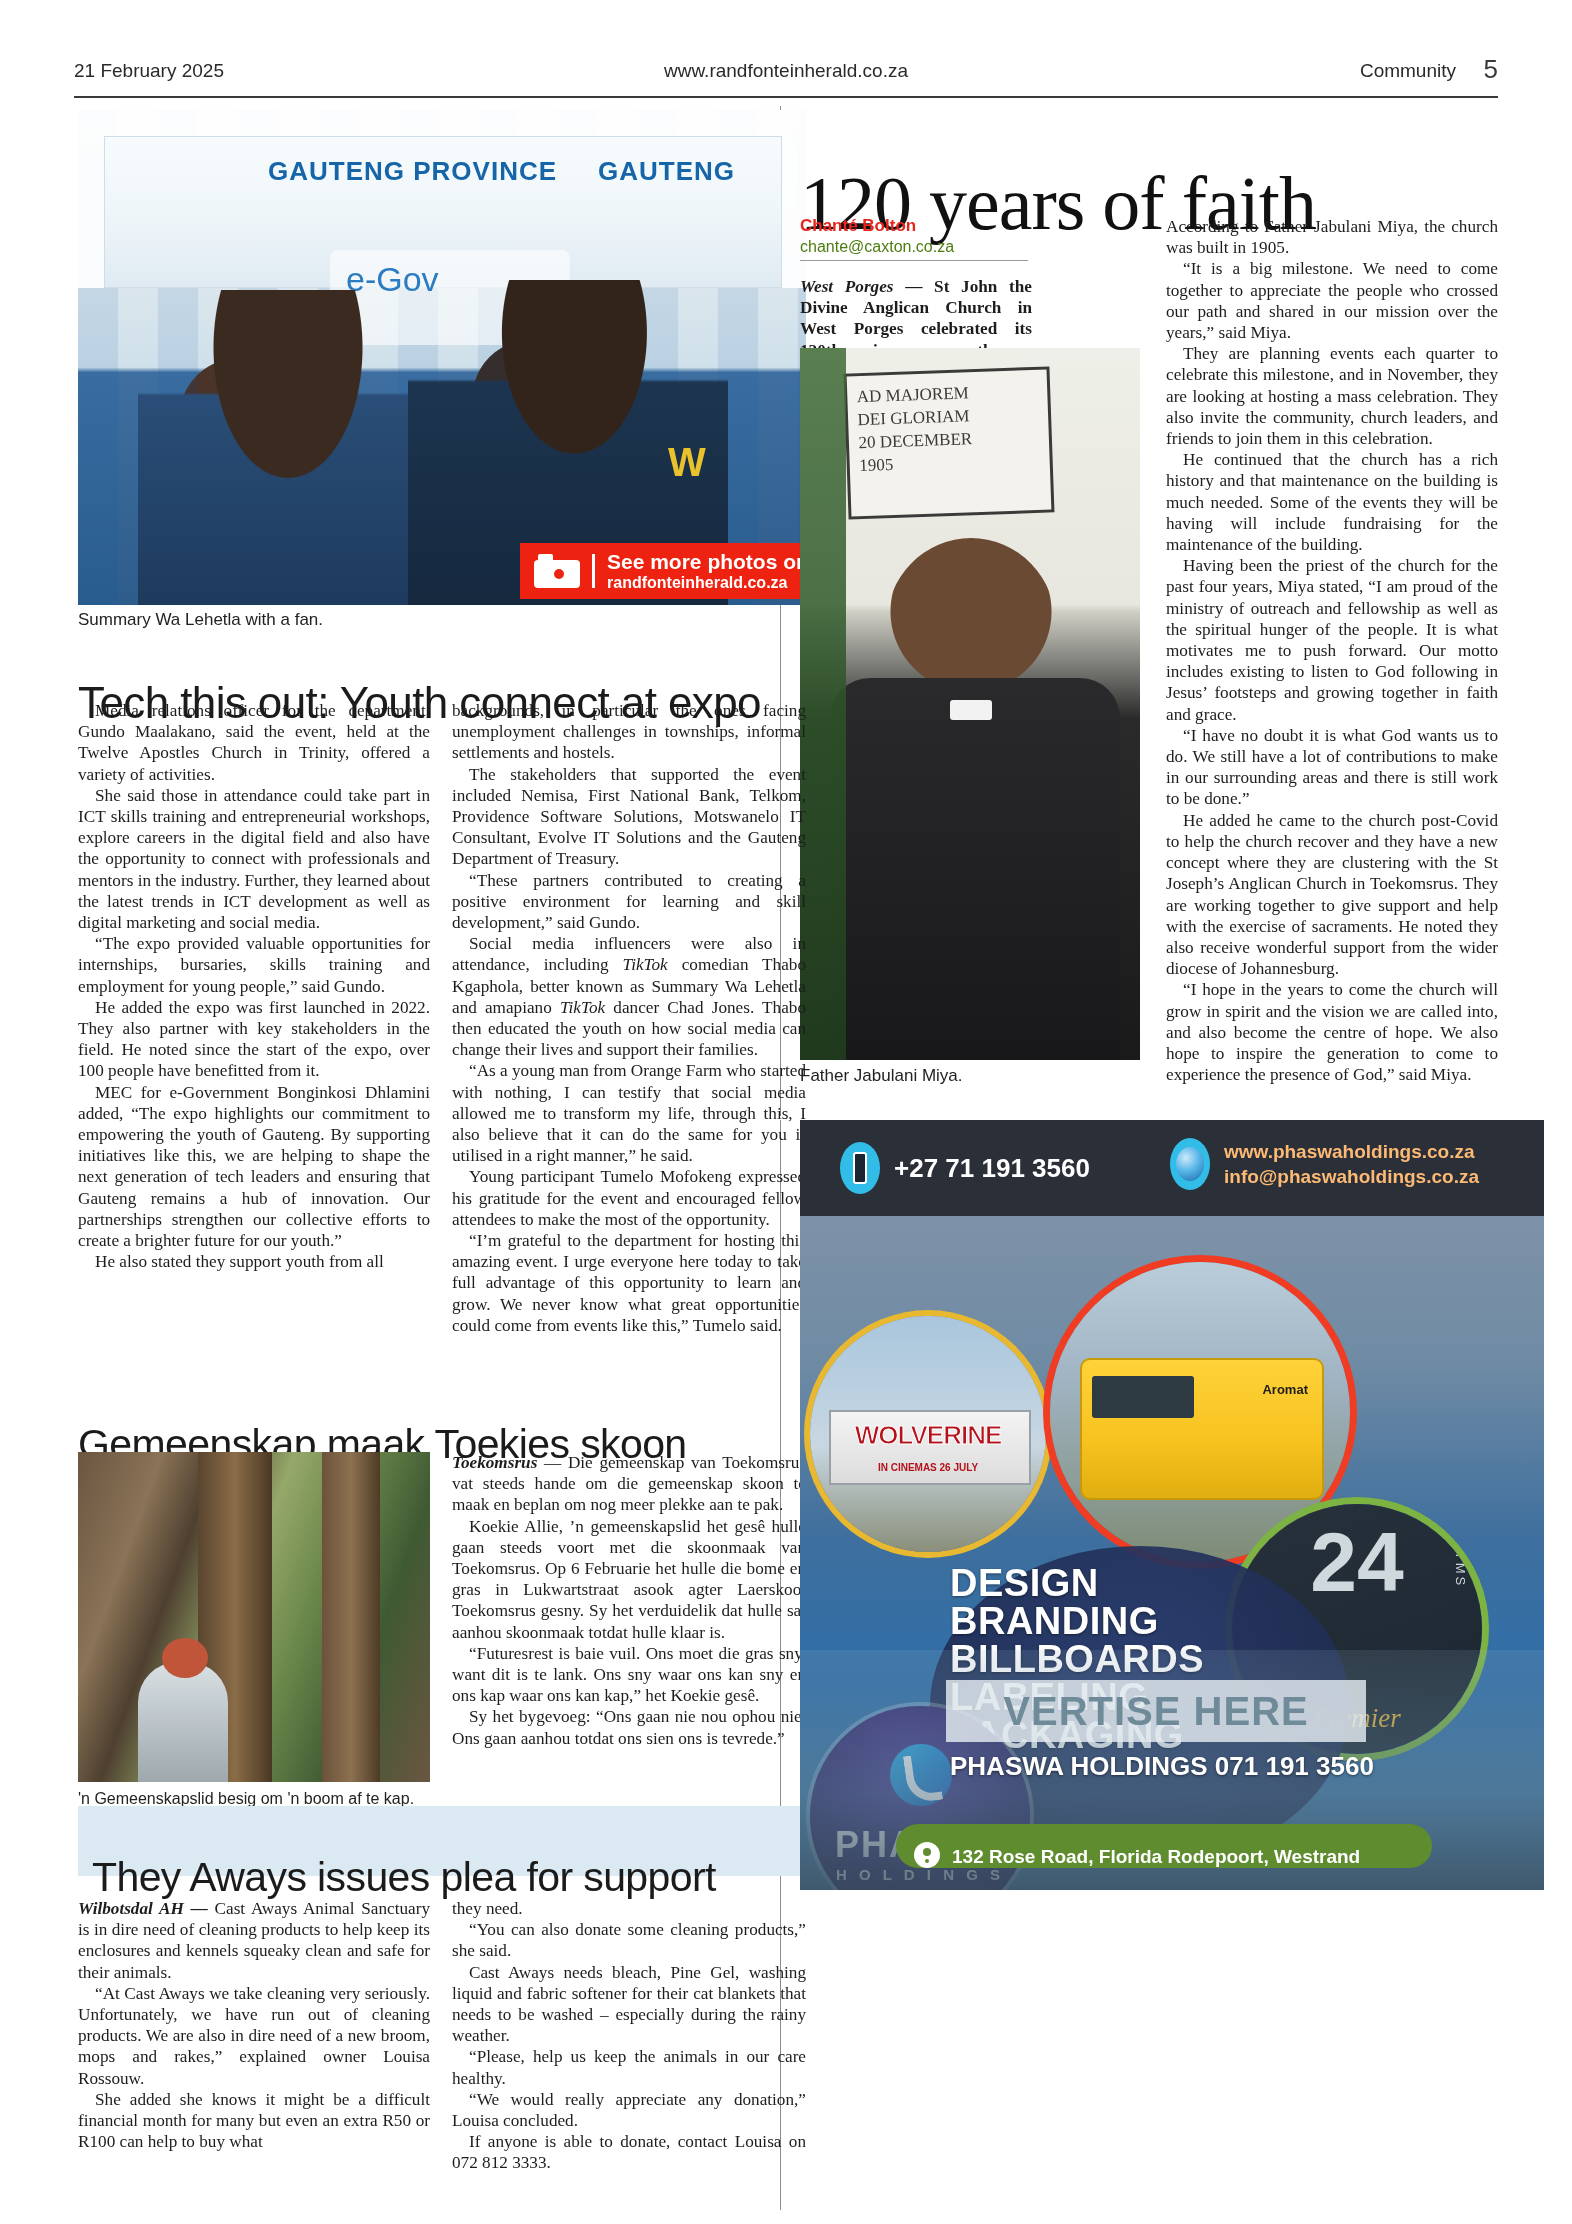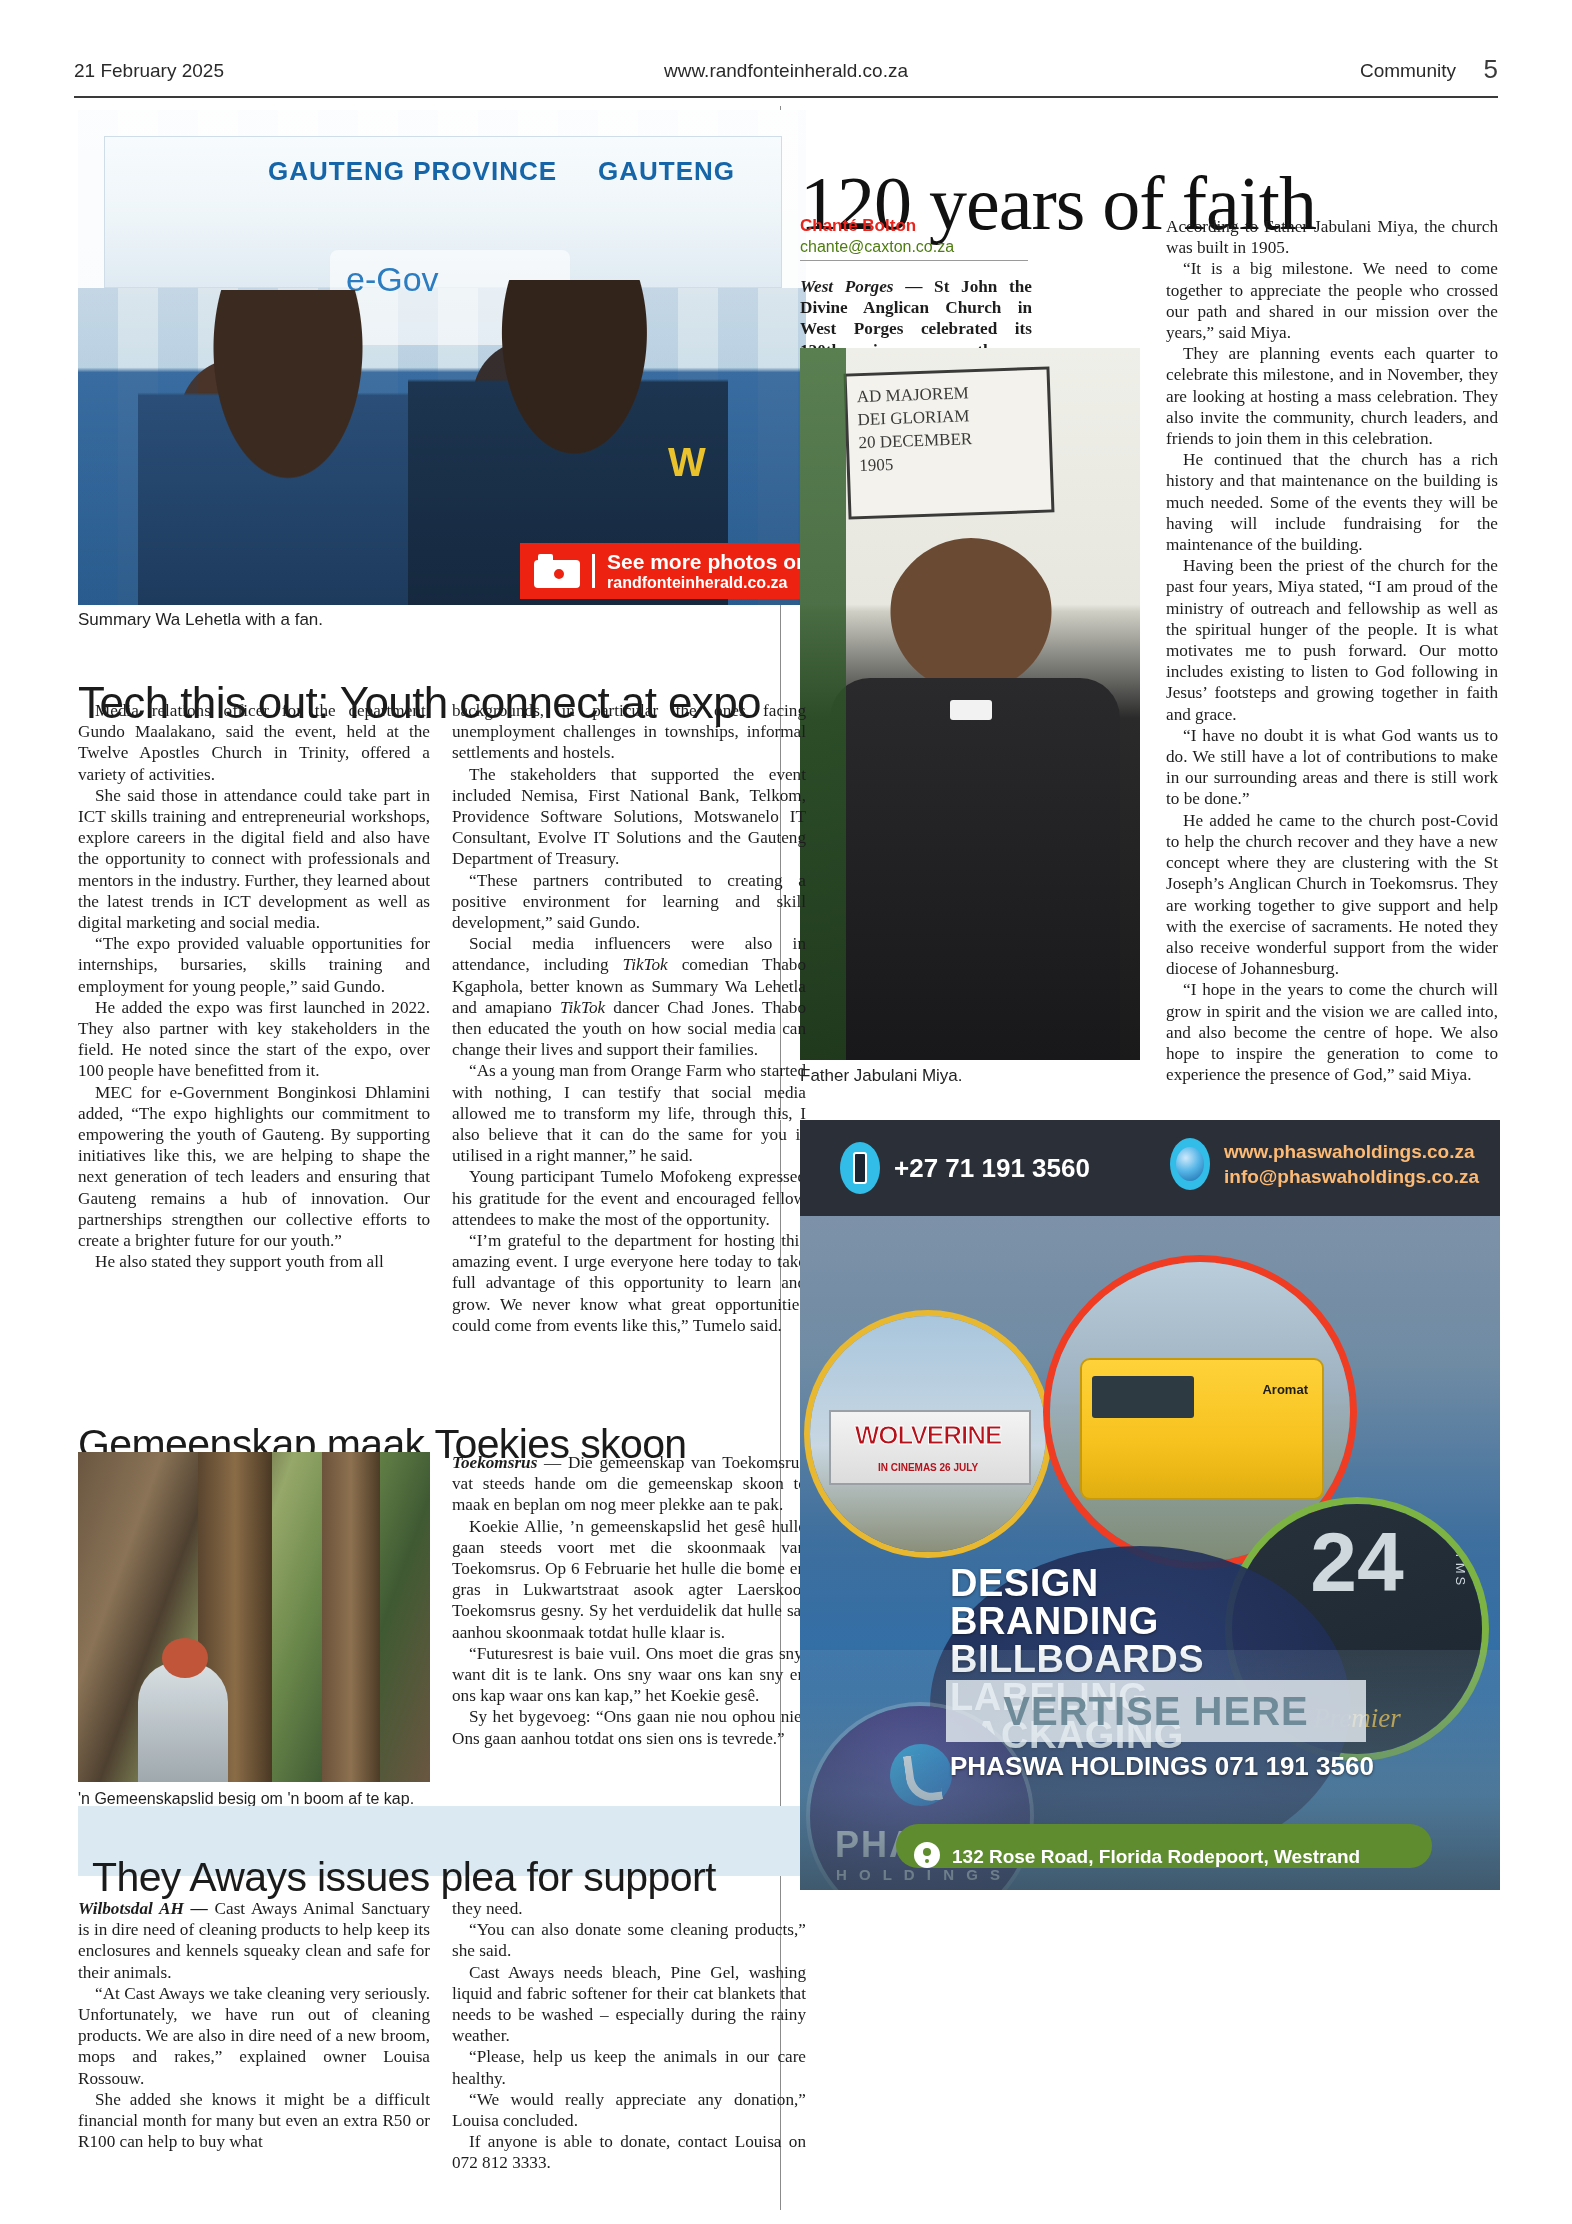--- a/index.html
+++ b/index.html
@@ -297,21 +297,21 @@
     </div>
   <div class="col" id="cast-col2" style="left:452px;top:1898px;width:354px;">
       <p class="first">they need.</p>
       <p class="">“You can also donate some cleaning products,” she said.</p>
       <p class="">Cast Aways needs bleach, Pine Gel, washing liquid and fabric softener for their cat blankets that needs to be washed – especially during the rainy weather.</p>
       <p class="">“Please, help us keep the animals in our care healthy.</p>
       <p class="">“We would really appreciate any donation,” Louisa concluded.</p>
       <p class="">If anyone is able to donate, contact Louisa on 072 812 3333.</p>
     </div>
 
-  <div class="ad" style="left:800px;top:1120px;width:700px;height:770px;">
+  <div class="ad" style="left:800px;top:1120px;width:700px;height:770px;padding-left:44px;">
 
     <div class="ad-top"></div>
 
     <div class="ad-contact" style="left:40px;top:22px;">
       <div class="ovaldisc">
           <div class="phone"></div>
         </div>
       <div class="ad-phone">+27 71 191 3560</div>
     </div>
 

